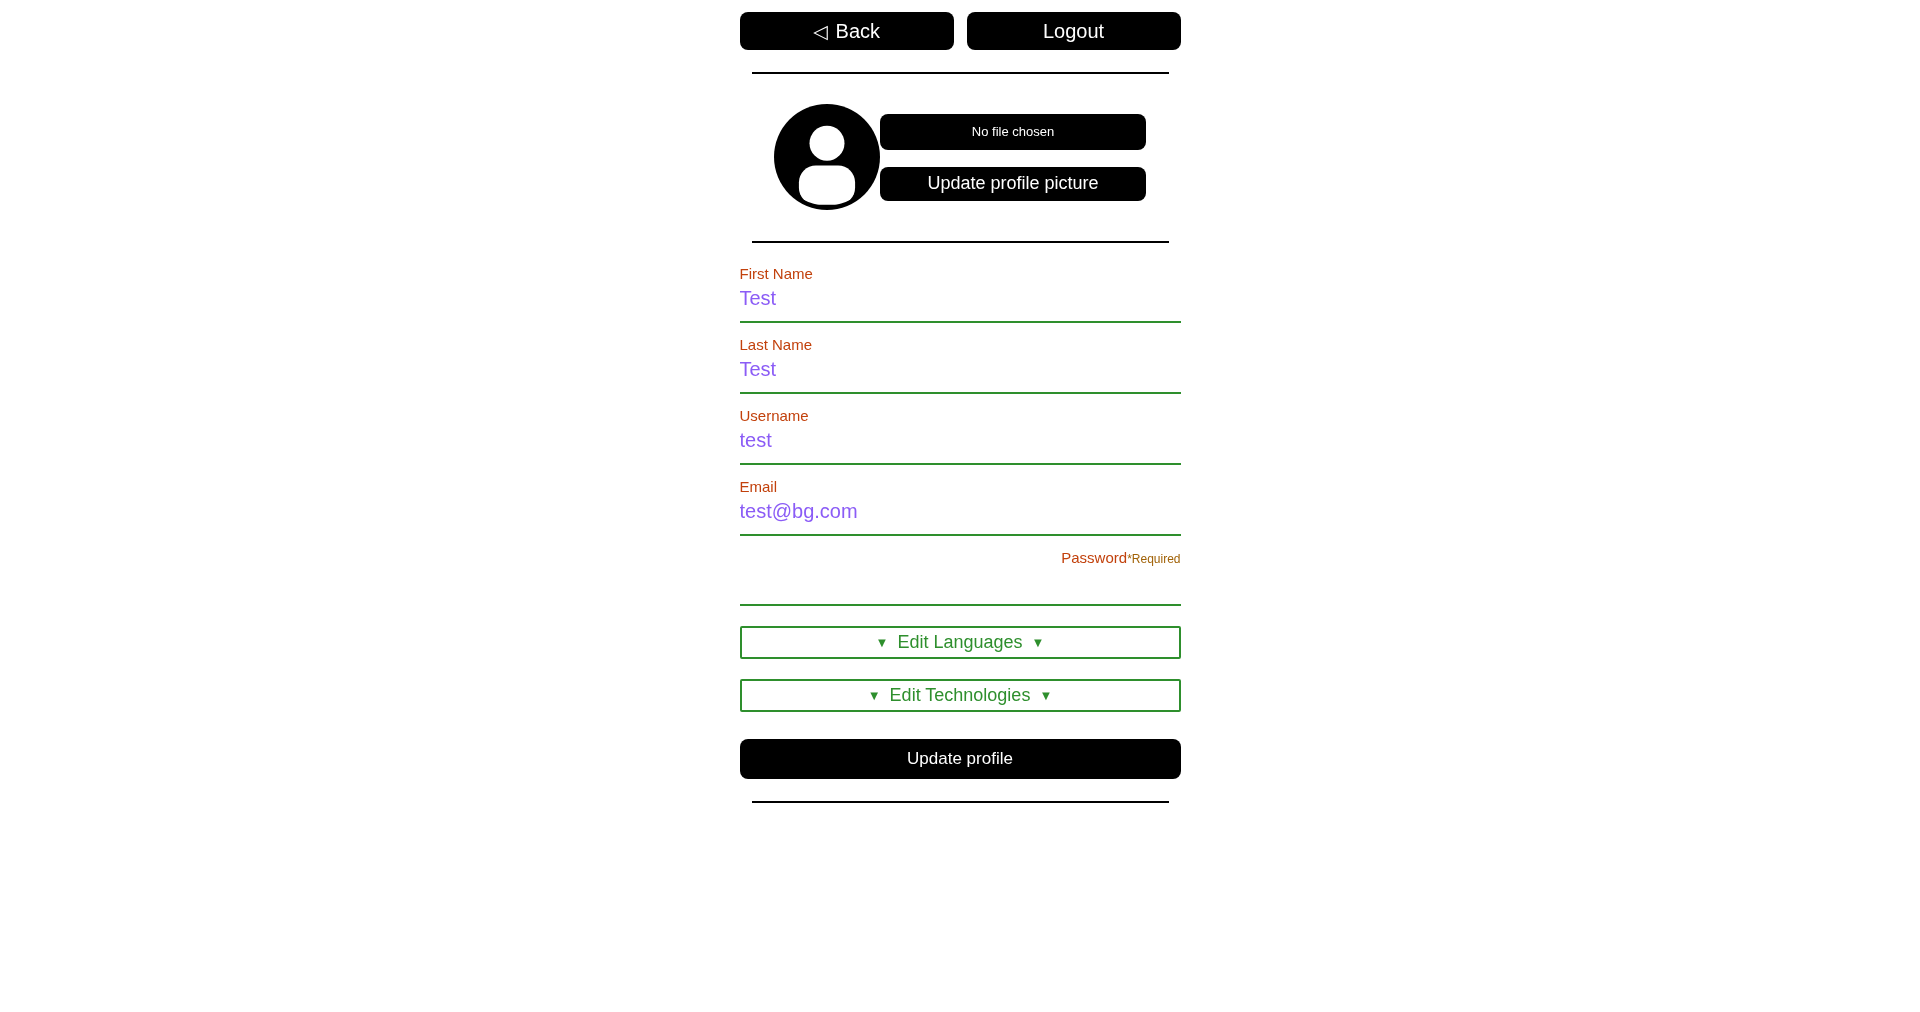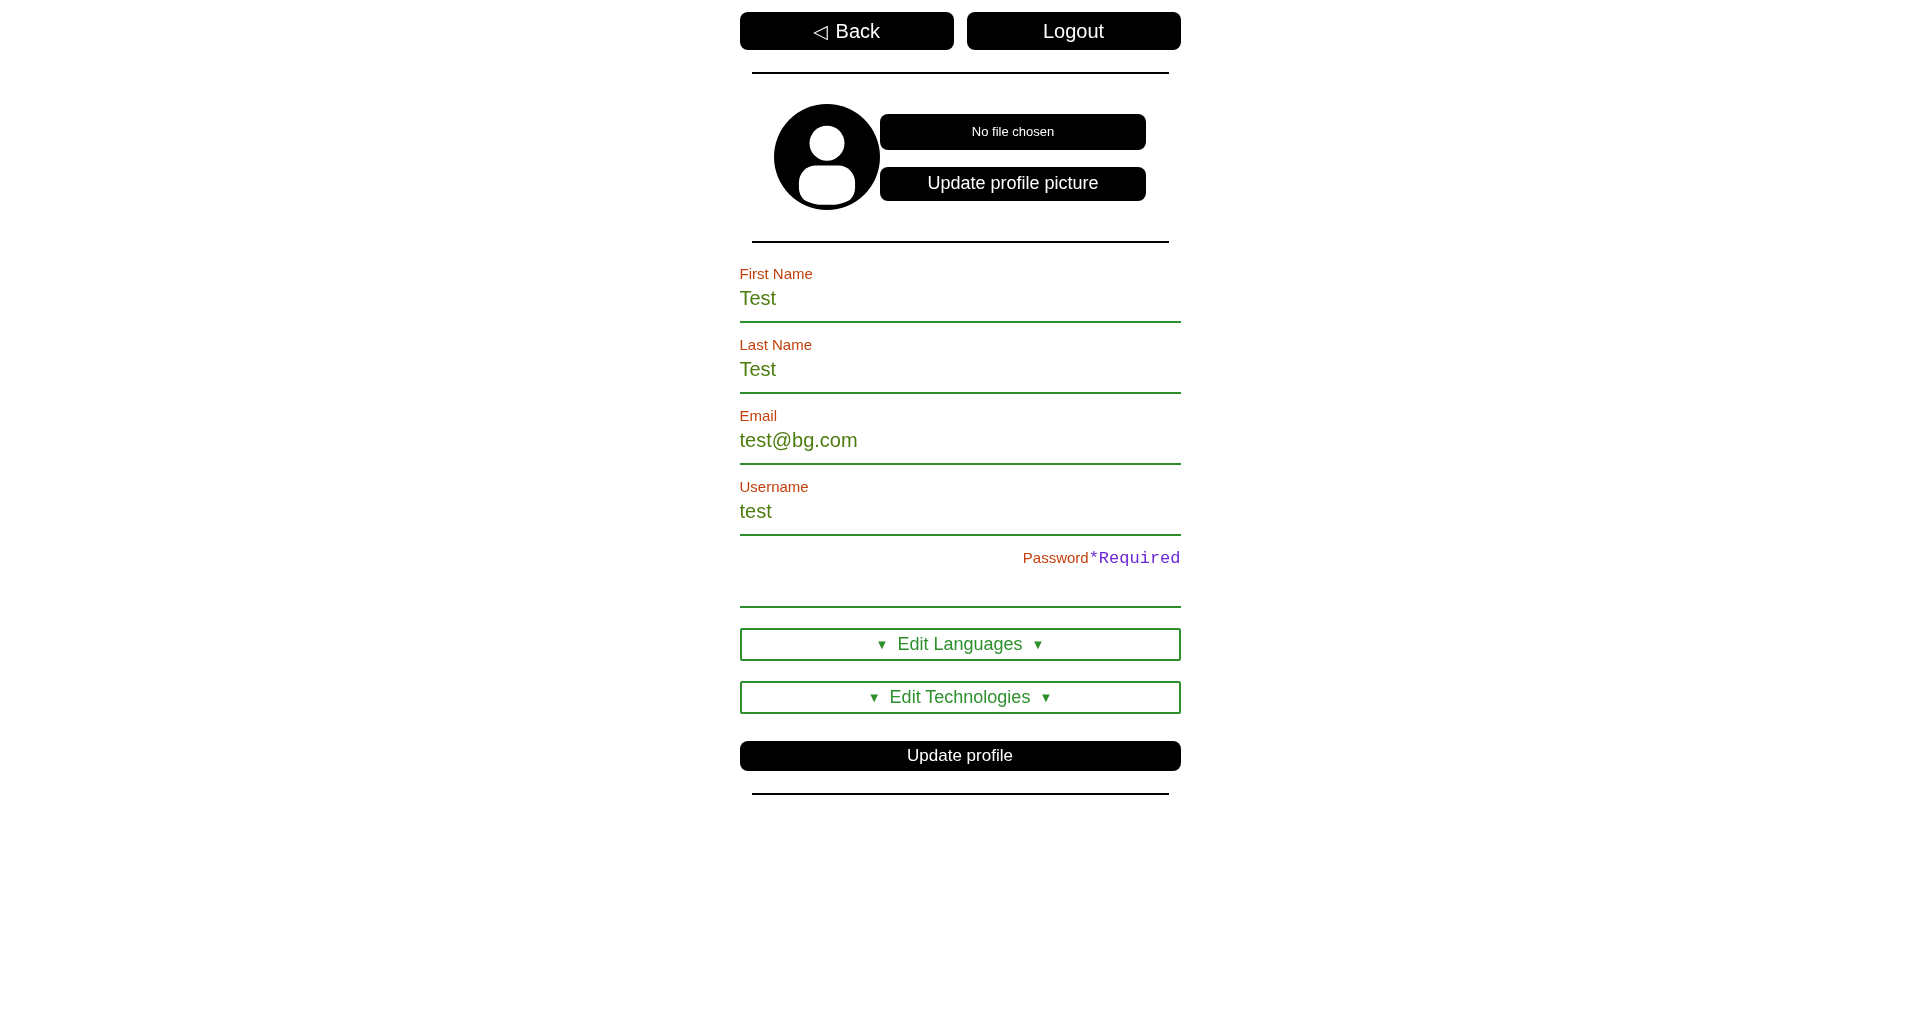--- a/index.html
+++ b/index.html
@@ -33,40 +33,40 @@
     margin: 30px 0 31px;
   }
   .avatar { width: 106px; height: 106px; display: block; flex: 0 0 auto; }
   .profile-buttons { width: 266px; display: flex; flex-direction: column; gap: 17px; }
   .btn-file { height: 36px; font-size: 13px; }
   .btn-update-pic { height: 34px; font-size: 18px; }
 
   .field { margin-bottom: 13px; }
   .field-label { color: #c2410c; font-size: 15px; display: inline-block; }
   .label-row { display: flex; justify-content: flex-end; align-items: baseline; }
-  .required-note { color: #6d28d9; font-size: 17px; font-family: Liberation Mono, monospace; }
+  .required-note { color: #a16207; font-size: 12px; }
   .field-input {
     display: block; width: 100%;
     border: 0; border-bottom: 2px solid #2e8f2d;
-    font-size: 20px; color: #4d7c0f;
+    font-size: 20px; color: #8b5cf6;
     padding: 4px 0 11px 0;
     font-family: inherit; background: transparent;
     outline: none; border-radius: 0;
   }
 
   .btn-outline {
     margin-top: 20px; width: 100%; height: 33px;
     background: #fff; border: 2px solid #2e8f2d; border-radius: 2px;
     color: #2e8f2d; font-size: 18px; font-family: inherit;
     display: flex; align-items: center; justify-content: center; gap: 9px;
     cursor: pointer;
   }
   .tri { font-size: 13px; line-height: 1; }
 
-  .btn-wide { width: 100%; height: 30px; font-size: 17px; margin-top: 27px; }
+  .btn-wide { width: 100%; height: 40px; font-size: 17px; margin-top: 27px; }
   .btn-delete { margin-top: 0; }
 </style>
 </head>
 <body>
 
 <div class="page">
   <div class="container">
 
     <div class="header-row">
       <button class="btn-black header-btn">
@@ -101,27 +101,27 @@
       <label class="field-label">First Name</label>
       <input class="field-input" type="text" value="Test" style="">
     </div>
 
     <div class="field">
       <label class="field-label">Last Name</label>
       <input class="field-input" type="text" value="Test" style="">
     </div>
 
     <div class="field">
-      <label class="field-label">Email</label>
-      <input class="field-input" type="text" value="test@bg.com" style="">
+      <label class="field-label">Username</label>
+      <input class="field-input" type="text" value="test" style="">
     </div>
 
     <div class="field">
-      <label class="field-label">Username</label>
-      <input class="field-input" type="text" value="test" style="">
+      <label class="field-label">Email</label>
+      <input class="field-input" type="text" value="test@bg.com" style="">
     </div>
 
     <div class="field">
       <div class="label-row">
         <label class="field-label">Password</label>
         <span class="required-note">*Required</span>
       </div>
       <input class="field-input" type="password" value="" style="">
     </div>
 

